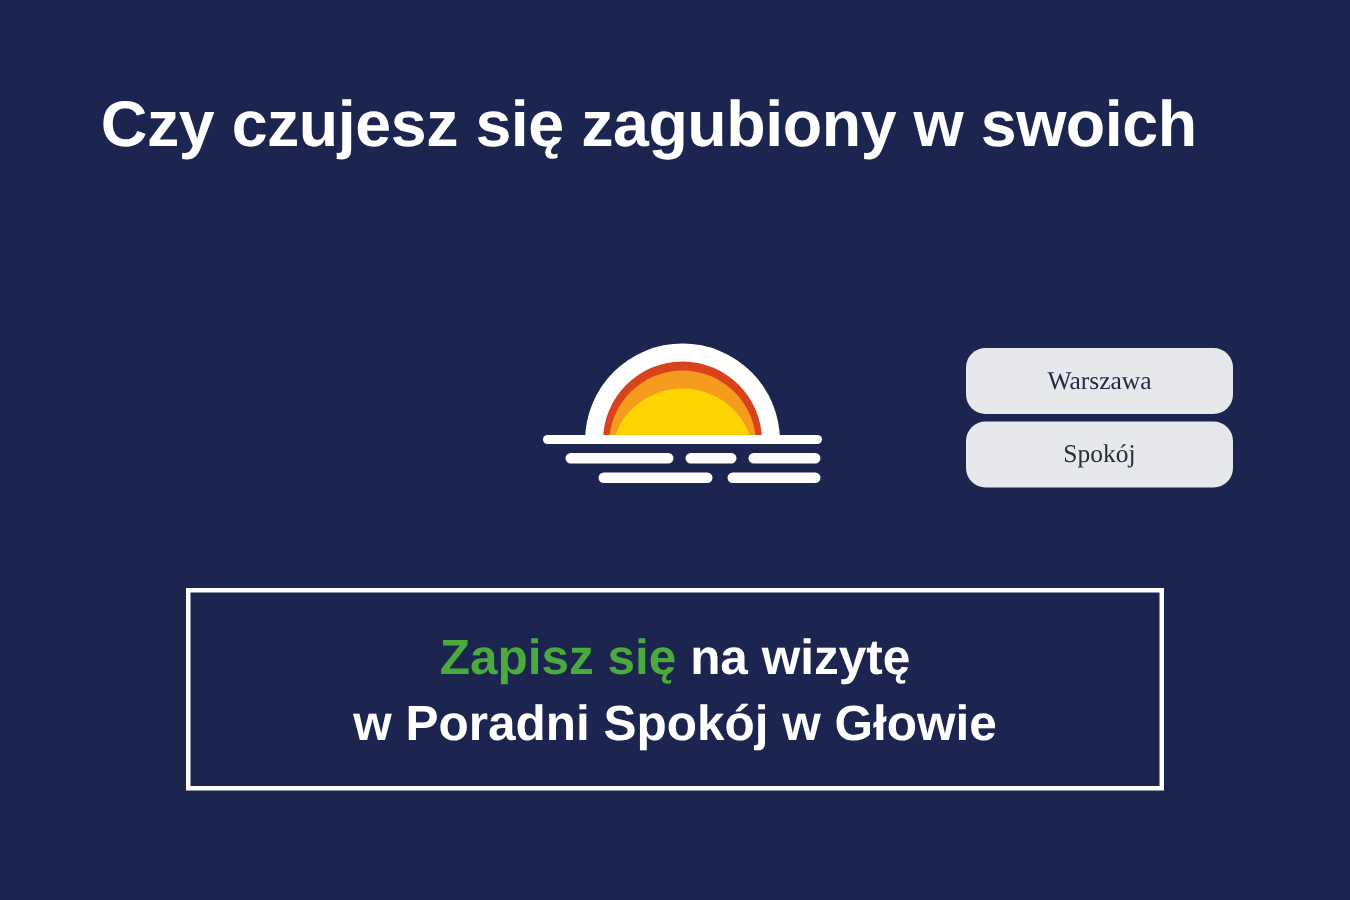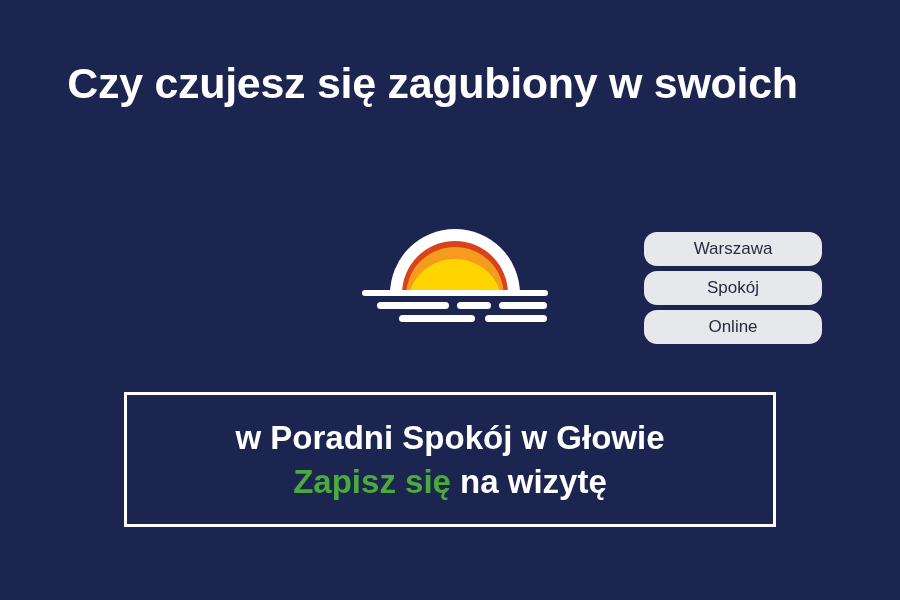--- a/index.html
+++ b/index.html
@@ -59,29 +59,30 @@
   .locations {
     position: absolute;
     left: 644px;
     top: 232px;
     width: 178px;
     display: flex;
     flex-direction: column;
     gap: 5px;
   }
   .pill {
-    height: 34px;
+    height: 44px;
     border-radius: 13px;
     background: #e7e8ec;
     color: #262b40;
     font-size: 17px;
     display: flex;
     align-items: center;
     justify-content: center;
     box-sizing: border-box;
+    font-family: Liberation Serif, serif;
   }
 
   
   .cta-box {
     position: absolute;
     left: 124px;
     top: 392px;
     width: 652px;
     height: 135px;
     border: 3px solid #ffffff;
@@ -141,25 +142,22 @@
     </svg>
   </div>
 
   <div class="locations">
     <div class="pill">
       <span>Warszawa</span>
     </div>
     <div class="pill">
       <span>Spokój</span>
     </div>
-    <div class="pill">
-      <span>Online</span>
-    </div>
   </div>
 
   <div class="cta-box">
-    <div class="cta-line">w Poradni Spokój w Głowie</div>
     <div class="cta-line">
       <span class="cta-accent">Zapisz się</span><span> na wizytę</span>
     </div>
+    <div class="cta-line">w Poradni Spokój w Głowie</div>
   </div>
 
 </div>
 
 </body></html>

